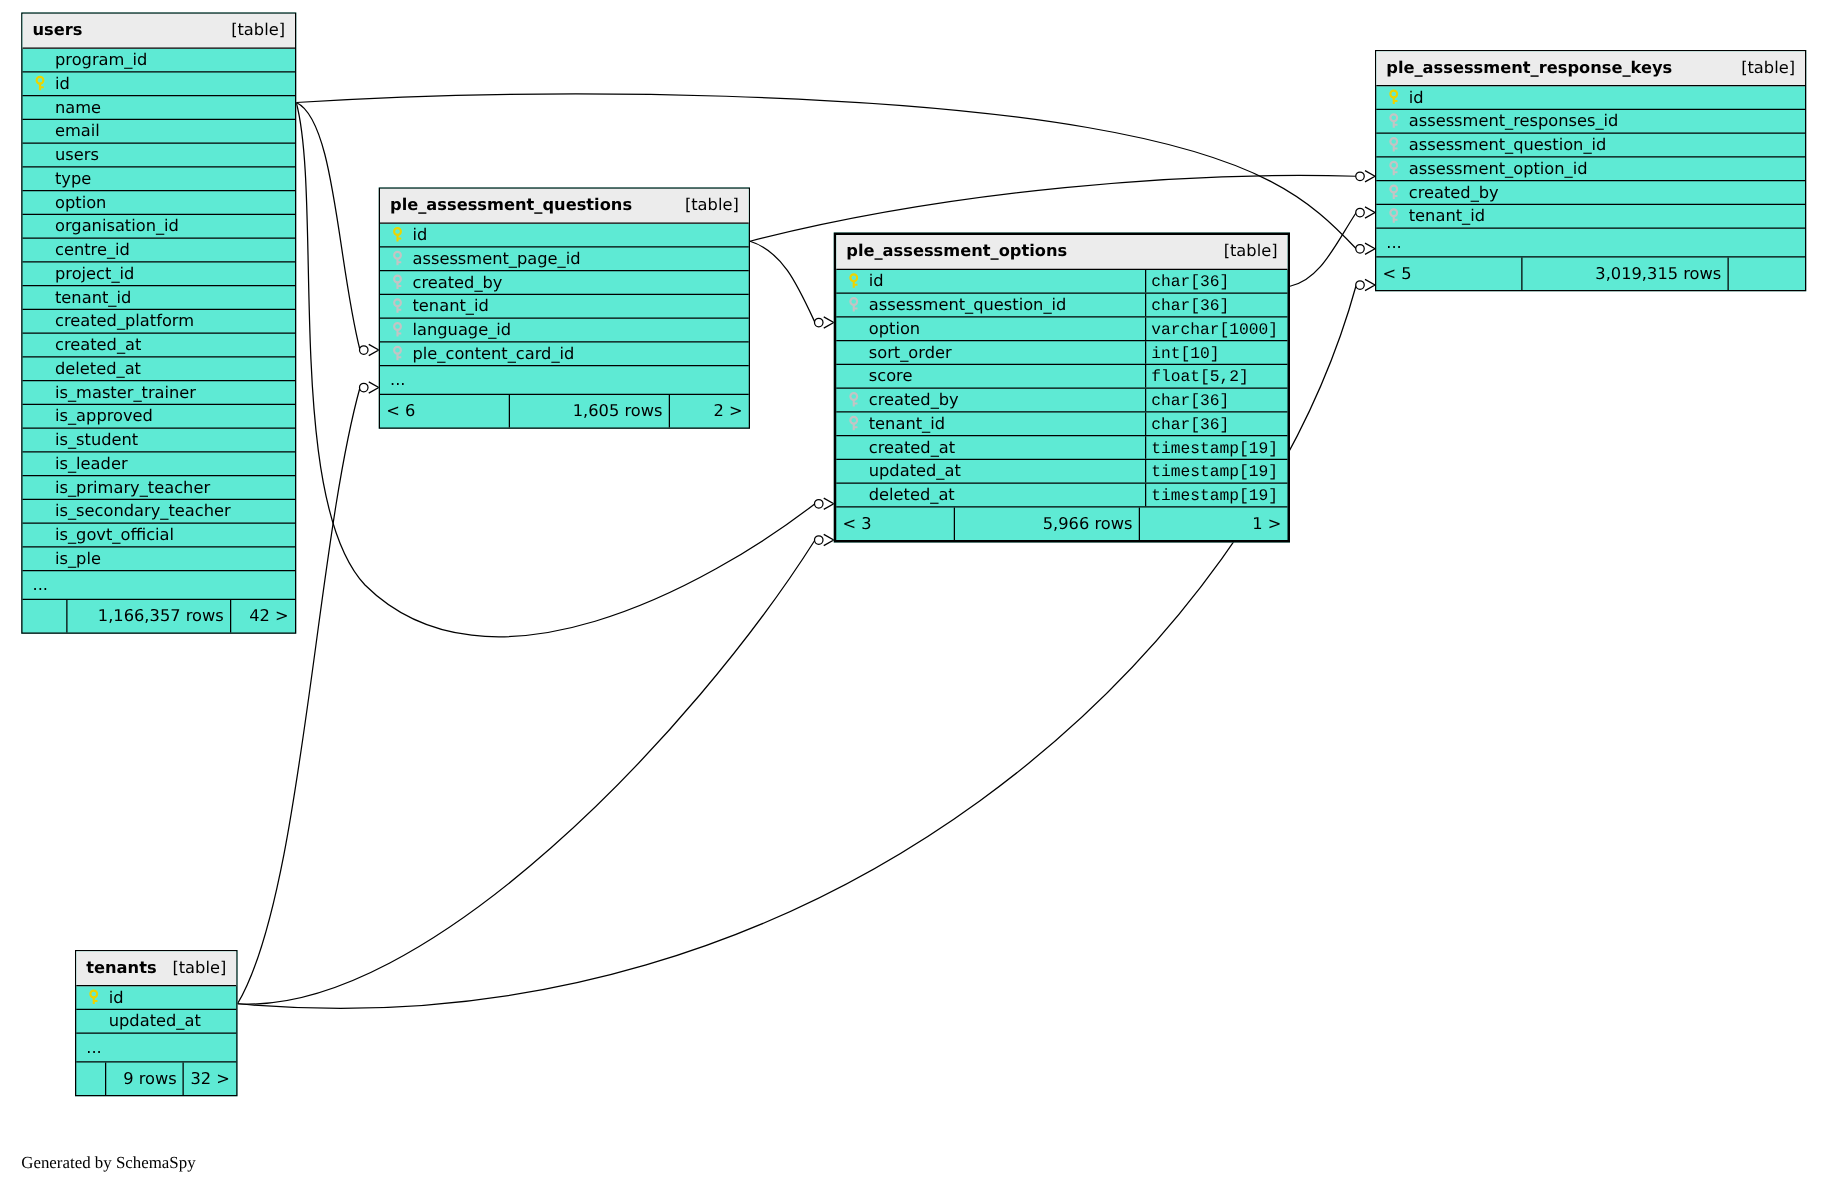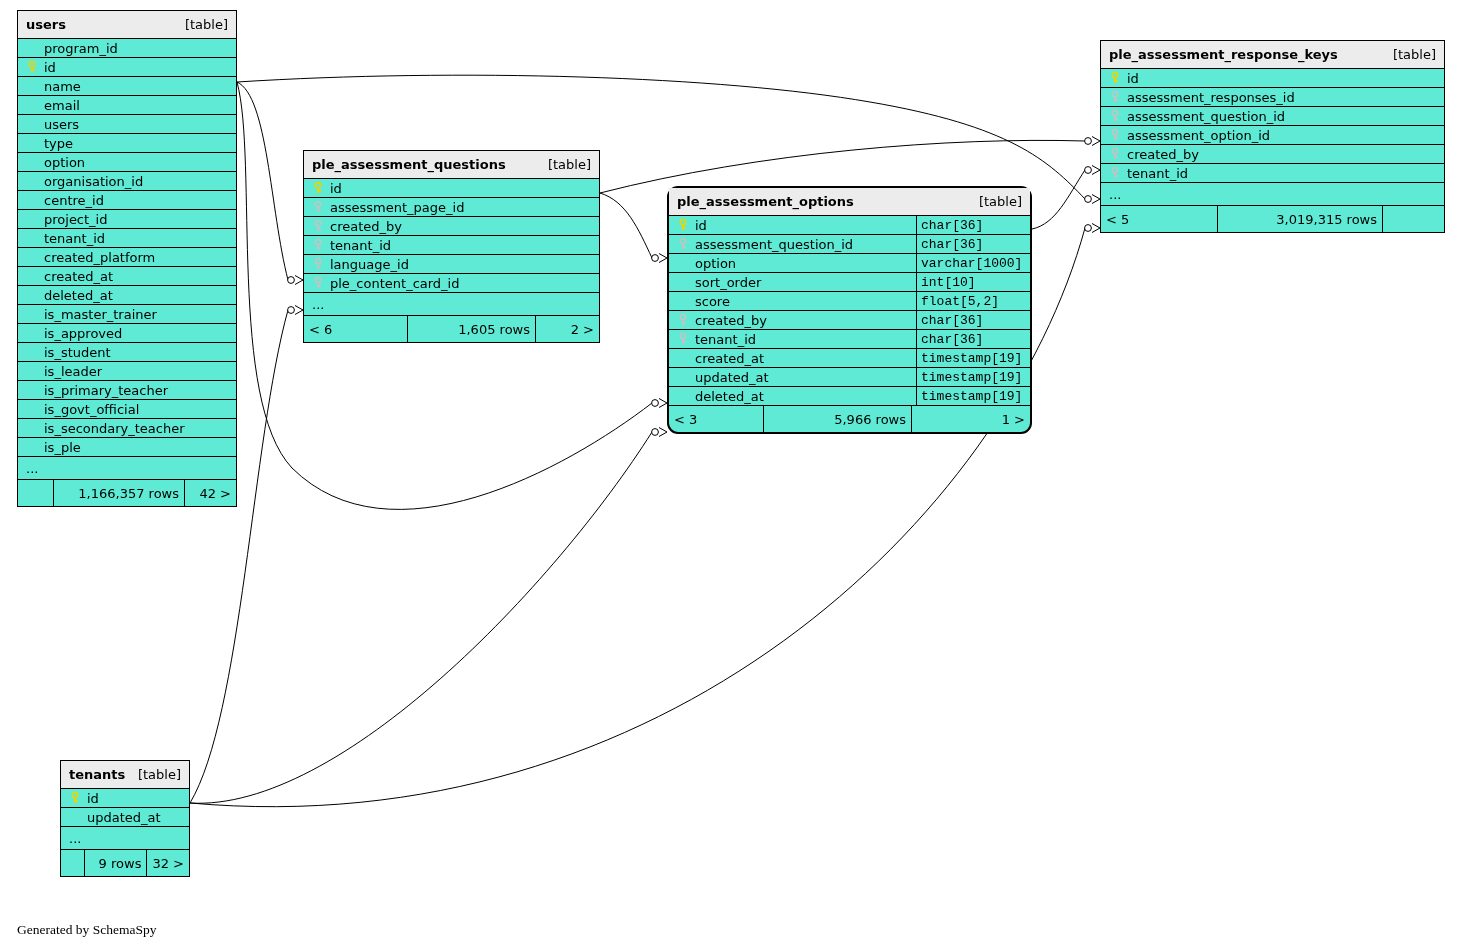--- a/index.html
+++ b/index.html
@@ -7,21 +7,21 @@
   body {
     width:1460px; height:952px; position:relative; overflow:hidden;
     background:#ffffff; color:#000;
     font-family:"DejaVu Sans","Liberation Sans",sans-serif;
   }
   #rels { position:absolute; left:0; top:0; z-index:0; }
   .table {
     position:absolute; z-index:1; background:#5eead4;
     border:1px solid #000; font-size:13px;
   }
-  .table.focus { border-width:2px;border-radius:11px; }
+  .table.focus { border-width:2px; }
   .thead {
     display:flex; justify-content:space-between; align-items:center;
     height:28px; background:#ececec; border-bottom:1px solid #000; padding:0 8px;
     white-space:nowrap;
   }
   .tname { font-weight:bold; }
   .ttag  { margin-left:8px; }
   .row {
     display:flex; align-items:center; height:19px;
     border-bottom:1px solid #000; padding-left:8px; white-space:nowrap;
@@ -160,25 +160,25 @@
       <div class="row">
         <span class="keycell"></span>
         <span class="colname">is_leader</span>
       </div>
       <div class="row">
         <span class="keycell"></span>
         <span class="colname">is_primary_teacher</span>
       </div>
       <div class="row">
         <span class="keycell"></span>
+        <span class="colname">is_secondary_teacher</span>
+      </div>
+      <div class="row">
+        <span class="keycell"></span>
         <span class="colname">is_govt_official</span>
-      </div>
-      <div class="row">
-        <span class="keycell"></span>
-        <span class="colname">is_secondary_teacher</span>
       </div>
       <div class="row">
         <span class="keycell"></span>
         <span class="colname">is_ple</span>
       </div>
       <div class="ellipsis">...</div>
     </div>
   <div class="tfoot">
     <span class="fcell sep" style="width:36px"></span>
     <span class="fcell sep right" style="width:131px">1,166,357 rows</span>

